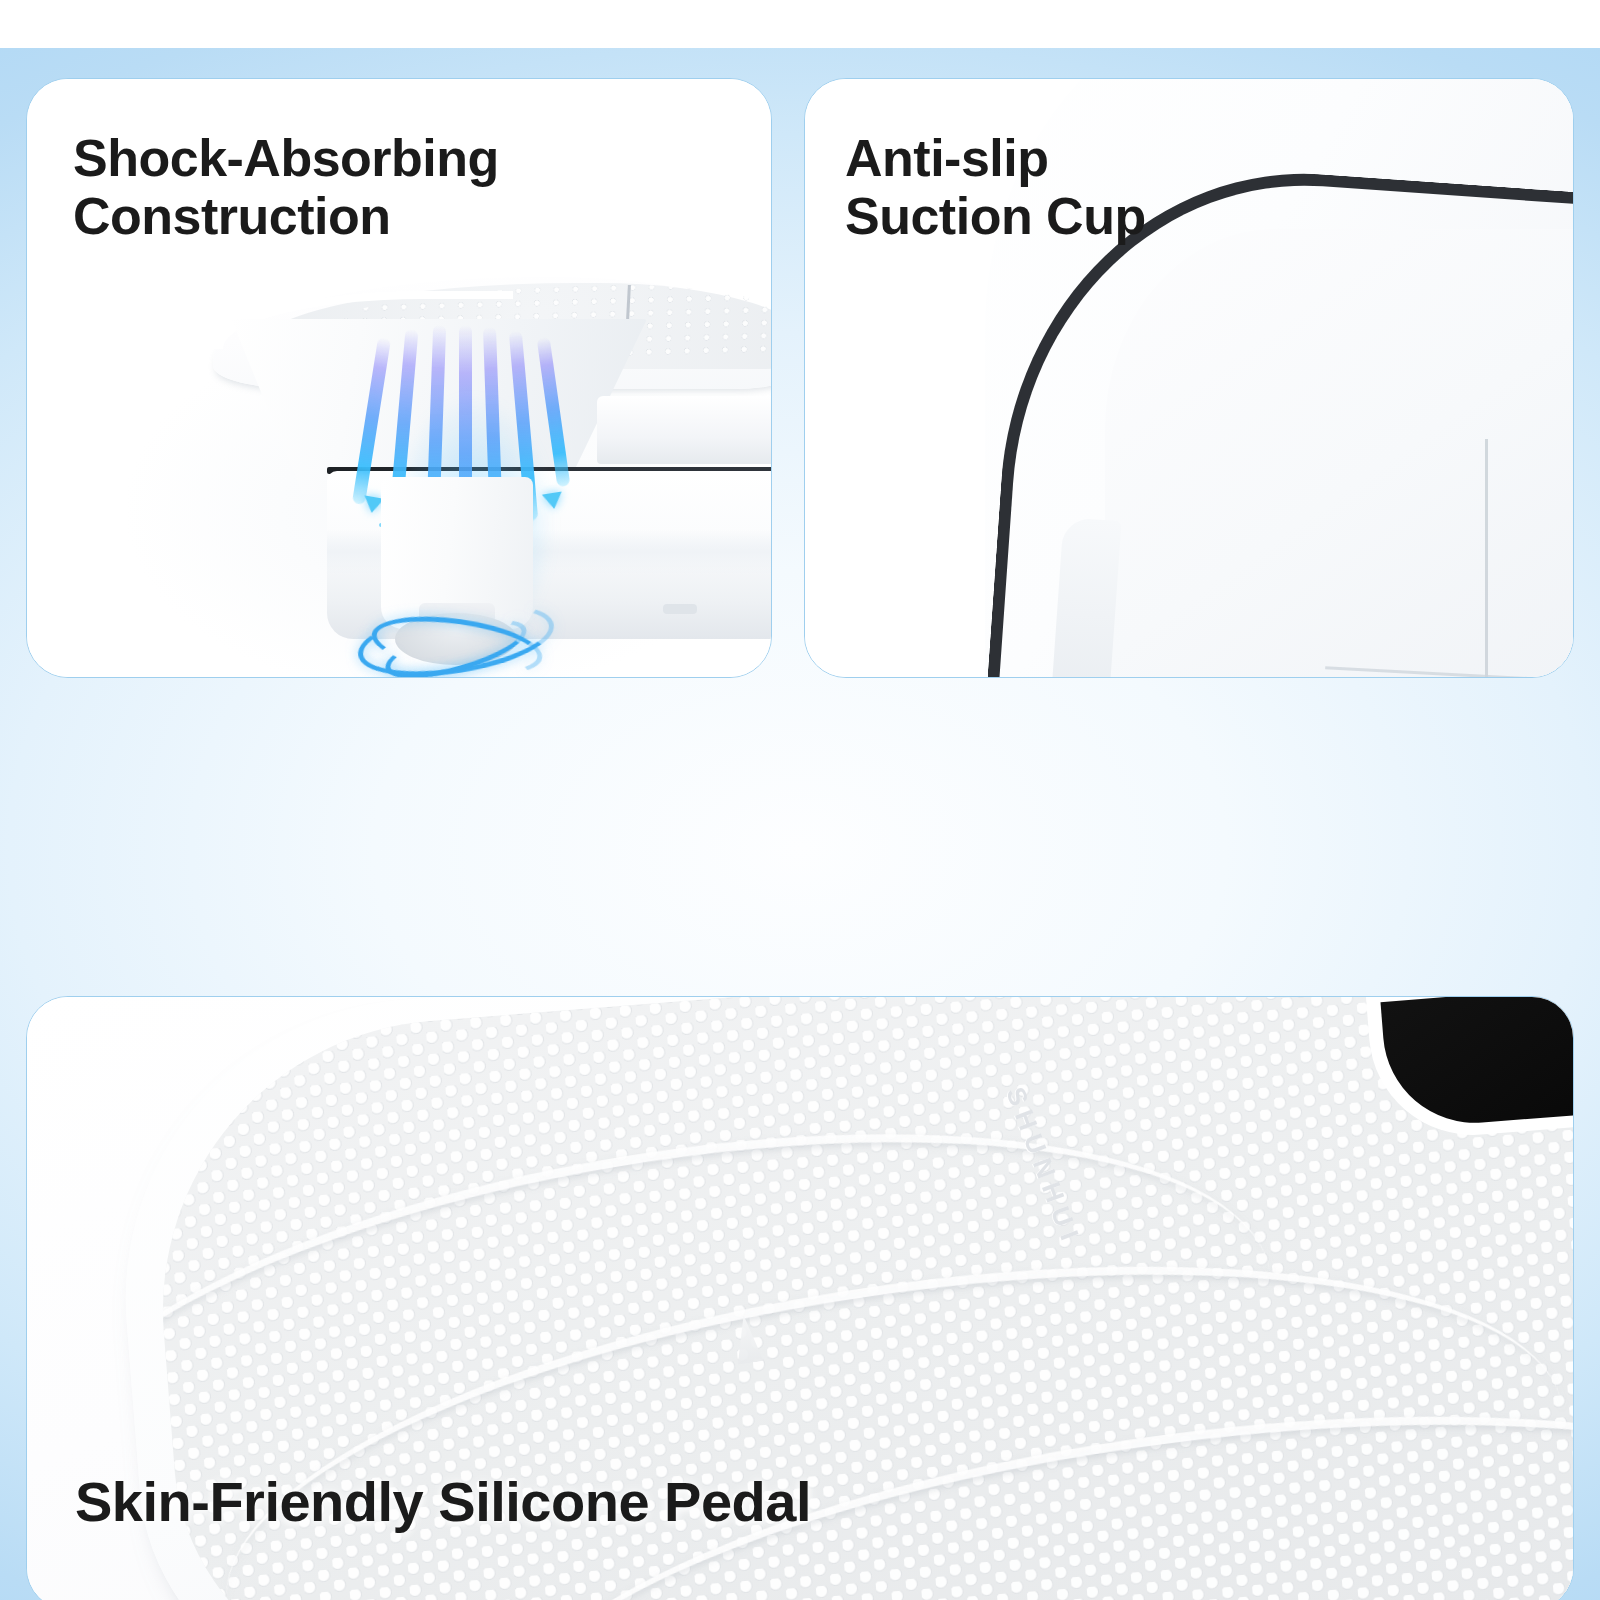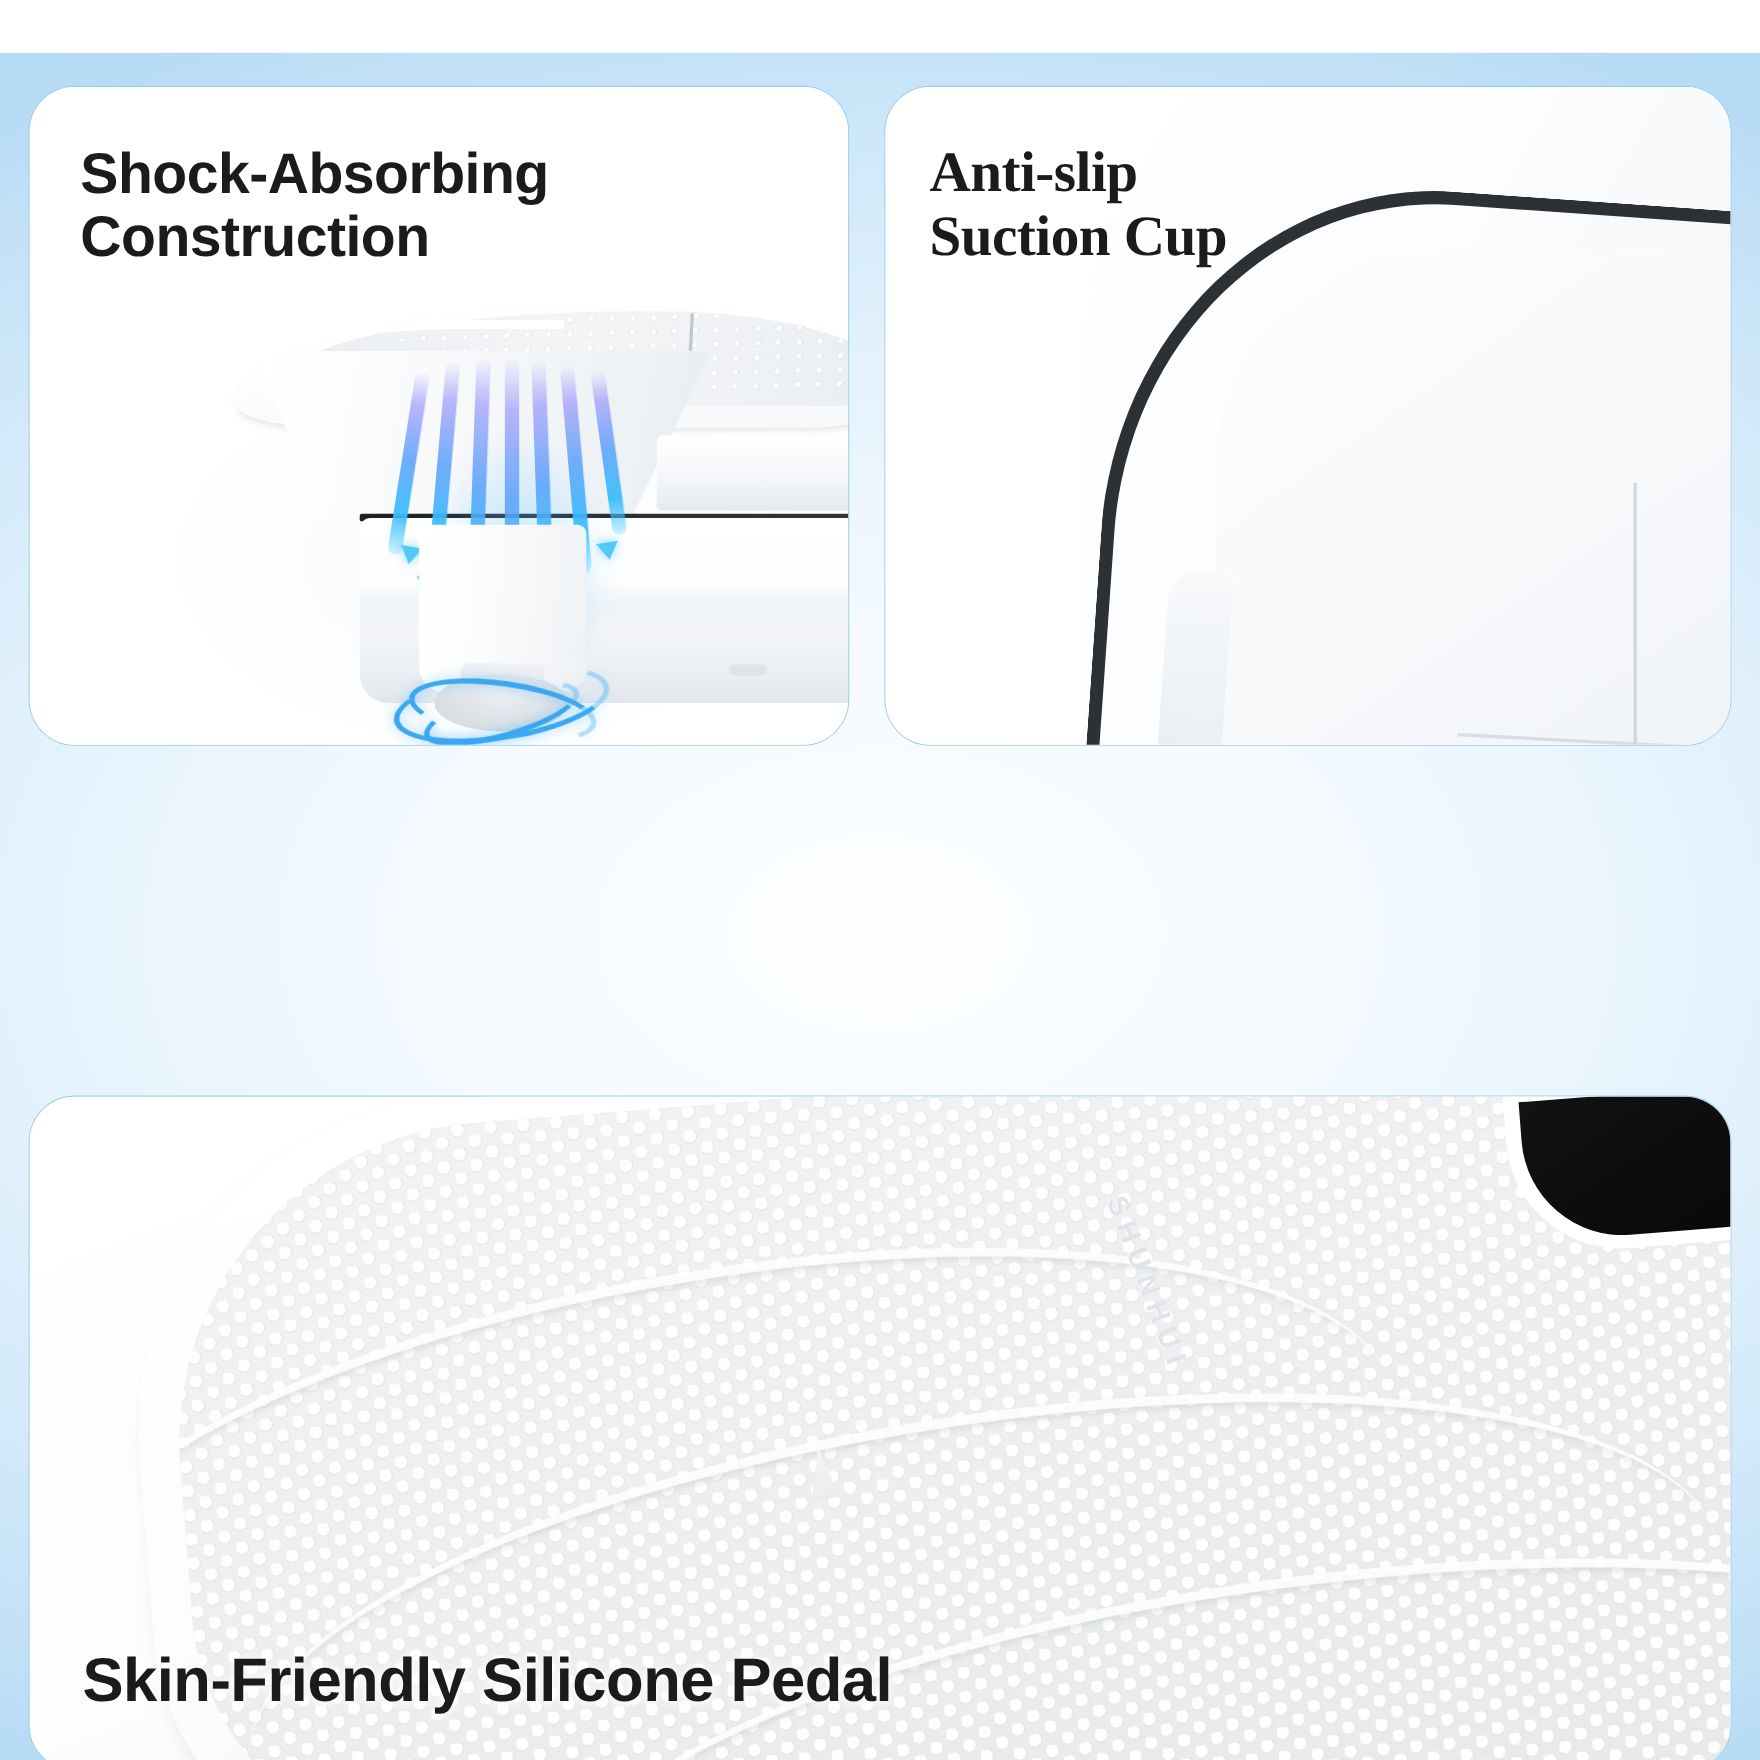--- a/index.html
+++ b/index.html
@@ -38,22 +38,22 @@
   .card-title {
     position: absolute;
     z-index: 40;
     color: #1b1b1b;
     font-weight: bold;
     letter-spacing: -0.5px;
     line-height: 1.12;
     white-space: pre-line;
   }
   #shock-title   { left: 46px; top: 50px; font-size: 52px; }
-  #suction-title { left: 40px; top: 50px; font-size: 52px; font-family: Liberation Serif, serif; }
-  #pedal-title   { left: 48px; top: 499px; font-size: 56px;
+  #suction-title { left: 40px; top: 50px; font-size: 52px; }
+  #pedal-title   { left: 48px; top: 474px; font-size: 56px;
                    text-shadow: 0 2px 7px rgba(255,255,255,0.95),
                                 0 0 12px rgba(255,255,255,0.9); }
 
   
   #shock-scene {
     position: absolute; inset: 0;
     background:
       radial-gradient(ellipse 60% 45% at 55% 72%, #f7f9fb 0%, #ffffff 70%);
   }
   

